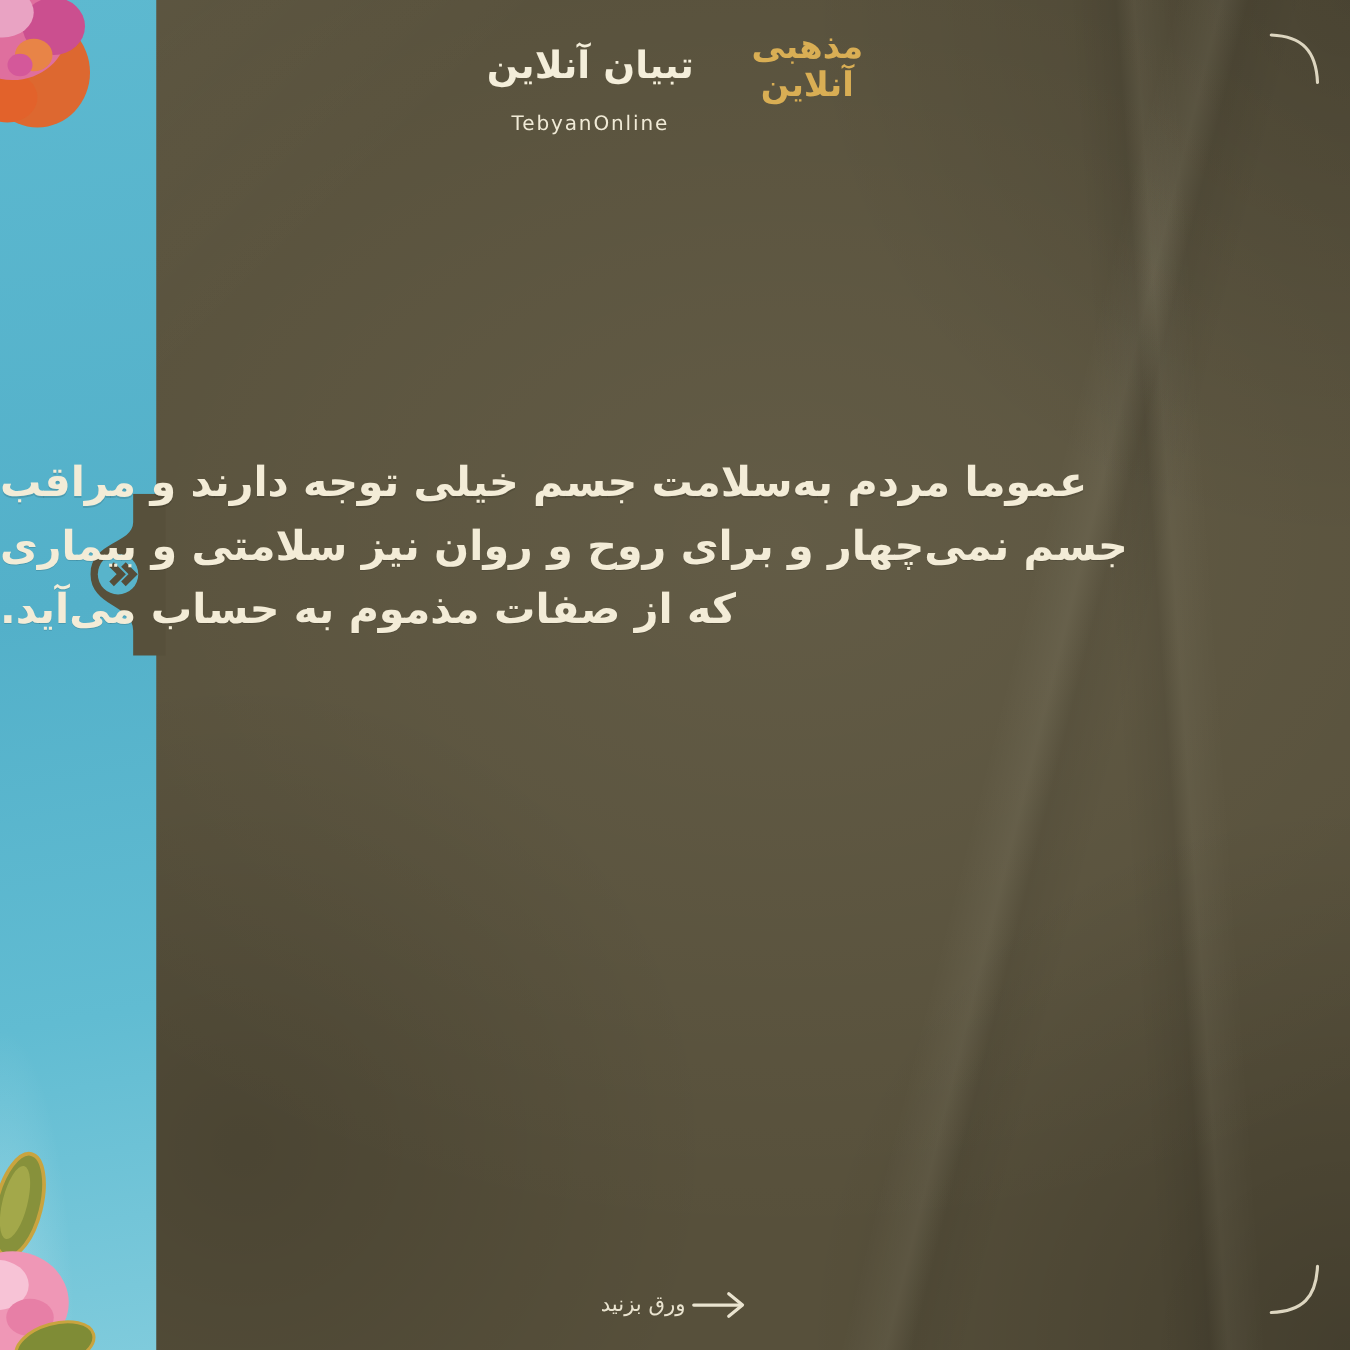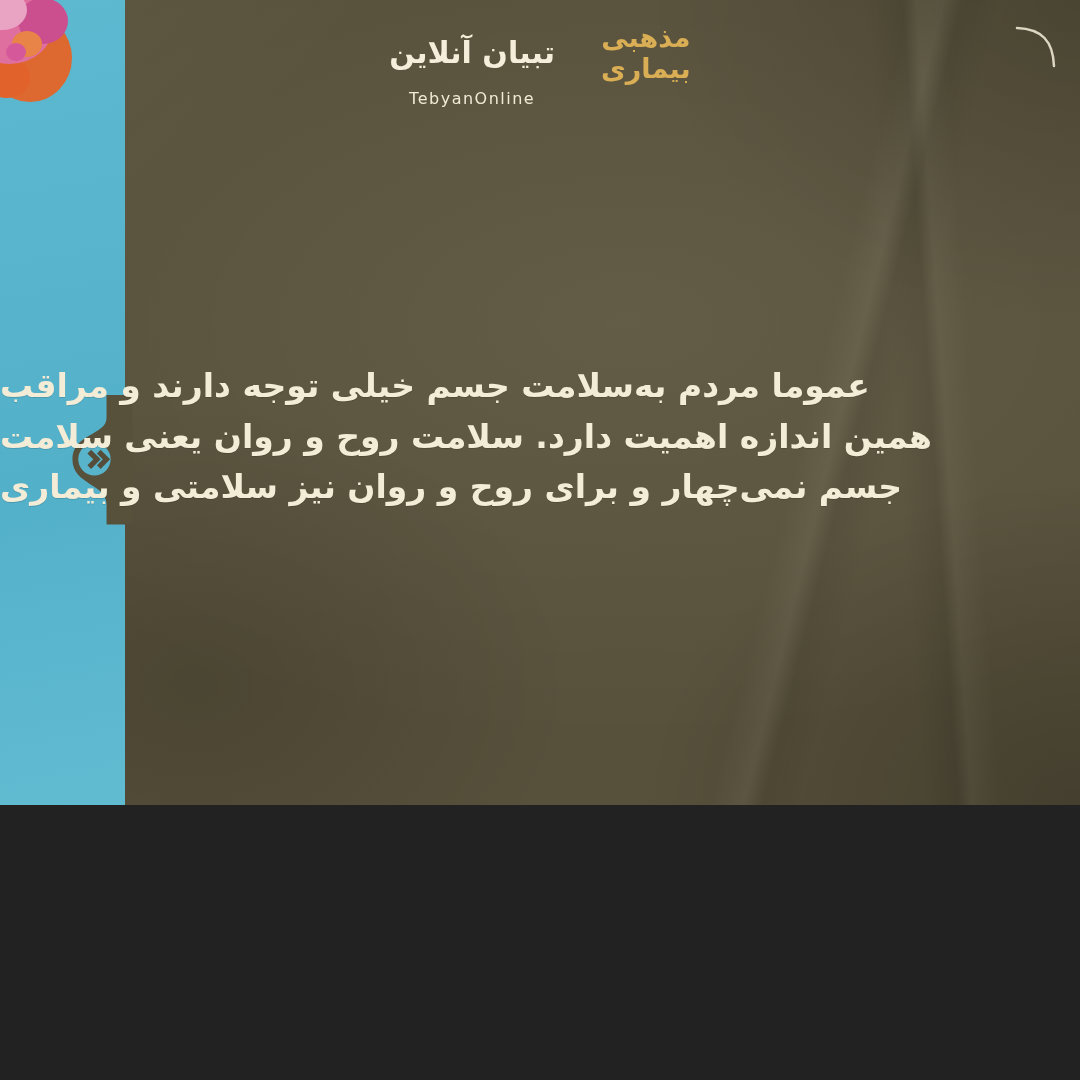--- a/index.html
+++ b/index.html
@@ -1,17 +1,17 @@
 <!DOCTYPE html>
 <html lang="fa"><head>
 <meta charset="utf-8">
 <style>
   html,body{margin:0;padding:0;background:#222;}
   .canvas{
-    position:relative;width:1080px;height:805px;overflow:hidden;
+    position:relative;width:1080px;height:1080px;overflow:hidden;
     font-family:"DejaVu Sans",sans-serif;
     background:
       radial-gradient(130% 95% at 58% 40%, rgba(255,246,215,0.07), rgba(255,246,215,0) 55%),
       radial-gradient(90% 90% at 100% 100%, rgba(0,0,0,0.22), rgba(0,0,0,0) 45%),
       radial-gradient(90% 90% at 100% 0%, rgba(0,0,0,0.16), rgba(0,0,0,0) 45%),
       radial-gradient(70% 70% at 18% 85%, rgba(0,0,0,0.14), rgba(0,0,0,0) 50%),
       #57503b;
   }
   
   .crease{position:absolute;top:0;height:100%;pointer-events:none;}
@@ -99,33 +99,33 @@
     </g>
   </svg>
 
   <header class="logo">
     <div class="fa-col">
       <div class="brand-fa">تبیان آنلاین</div>
       <div class="brand-en">TebyanOnline</div>
     </div>
     <div class="gold-col">
       <div class="gold-l1">مذهبی</div>
-      <div class="gold-l2">بیماری</div>
+      <div class="gold-l2">آنلاین</div>
     </div>
   </header>
 
   <svg class="corners-svg" width="1080" height="1080" viewBox="0 0 1080 1080">
     <path d="M1017,28 C1042,29 1053,41 1054,66" stroke="#ddd6c0" stroke-width="2.5" fill="none" stroke-linecap="round"></path>
     <path d="M1054,1013 C1053,1038 1042,1049 1017,1050" stroke="#ddd6c0" stroke-width="2.5" fill="none" stroke-linecap="round"></path>
   </svg>
 
   <main class="body-text">
     <div class="line">عموما مردم به‌سلامت جسم خیلی توجه دارند و مراقب</div>
-    <div class="line">همین اندازه اهمیت دارد. سلامت روح و روان یعنی سلامت</div>
     <div class="line">جسم نمی‌چهار و برای روح و روان نیز سلامتی و بیماری</div>
+    <div class="line">که از صفات مذموم به حساب می‌آید.</div>
   </main>
 
   <footer class="swipe-hint">
     <span class="swipe-label">ورق بزنید</span>
     <svg width="46" height="24" viewBox="0 0 46 24">
       <line x1="2" y1="12" x2="40" y2="12" stroke="#eae4d0" stroke-width="2.6" stroke-linecap="round"></line>
       <polyline points="30,3 41,12 30,21" stroke="#eae4d0" stroke-width="2.6" fill="none" stroke-linecap="round" stroke-linejoin="round"></polyline>
     </svg>
   </footer>
 

